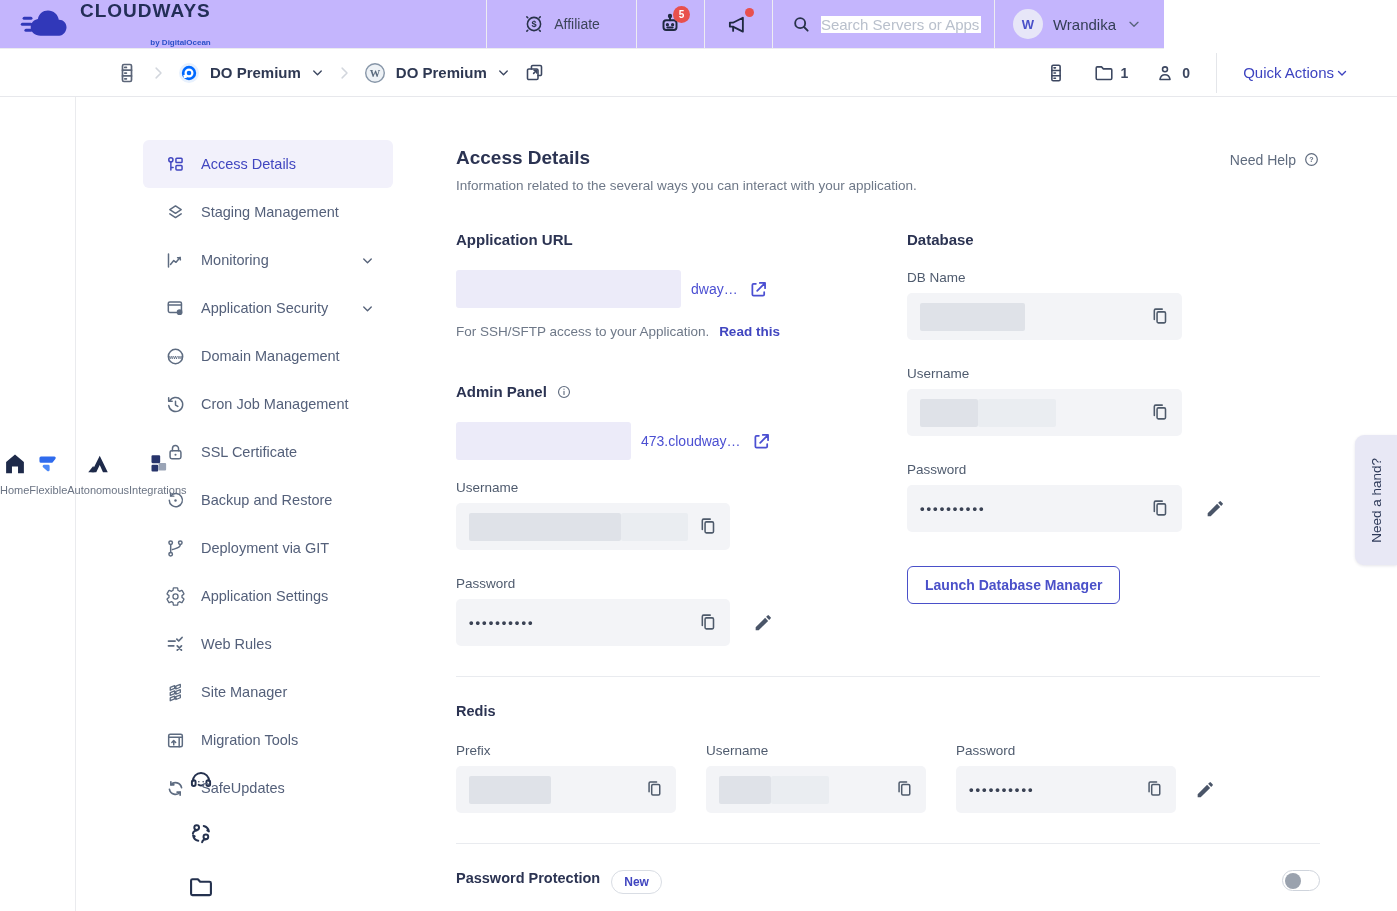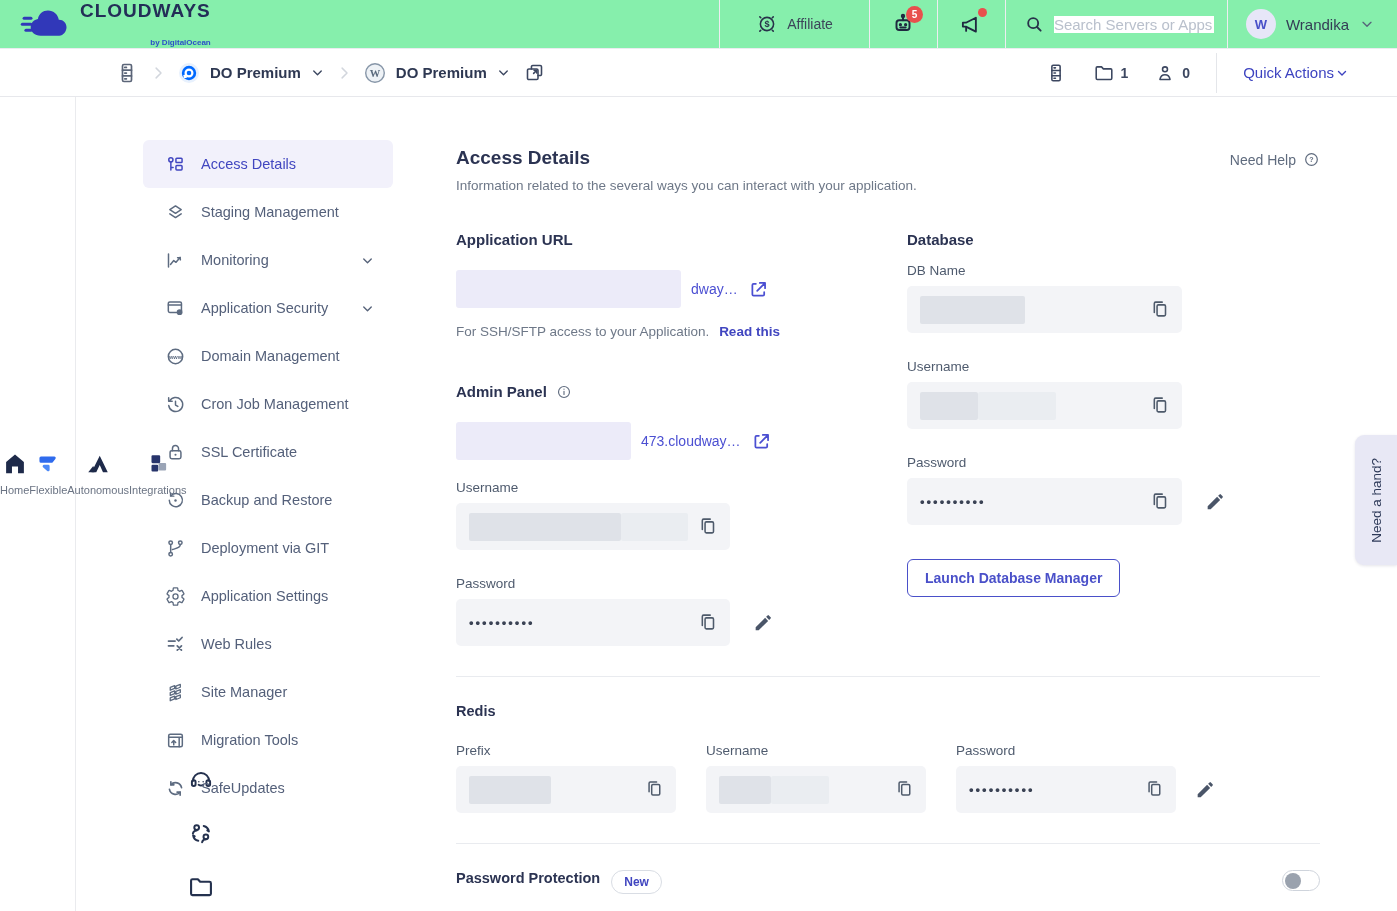--- a/index.html
+++ b/index.html
@@ -2,21 +2,21 @@
 <html><head>
 <meta charset="utf-8">
 <style>
   * { margin:0; padding:0; box-sizing:border-box; }
   html,body { width:1397px; height:911px; overflow:hidden; background:#fff;
     font-family:"Liberation Sans", sans-serif; color:#2d3652; }
   svg { display:block; }
   .stroke { fill:none; stroke:currentColor; stroke-width:1.7; stroke-linecap:round; stroke-linejoin:round; }
 
   
-  .topbar { position:absolute; left:0; top:0; width:1397px; height:49px; background:#86efac;
+  .topbar { position:absolute; left:0; top:0; width:1164px; height:49px; background:#c4b5fd;
     border-bottom:1px solid #ebecf0; display:flex; align-items:center; z-index:5; }
   .logo { display:flex; align-items:center; gap:8px; padding-left:20px; }
   .logo-text { line-height:1; }
   .logo-brand { font-size:19px; font-weight:700; letter-spacing:1px; color:#232e57; }
   .logo-byline { font-size:8px; color:#2b50c8; font-weight:700; text-align:right; margin-top:19px; }
   .top-right { margin-left:auto; display:flex; align-items:stretch; height:100%; }
   .top-cell { display:flex; align-items:center; border-left:1px solid #ededf1; height:100%; }
   .affiliate { gap:9px; padding:0 36px; font-size:14px; color:#3c4559; }
   .iconbtn { position:relative; width:68px; justify-content:center; color:#232e4a; cursor:pointer; }
   .badge { position:absolute; top:6px; right:14px; min-width:17px; height:17px; border-radius:9px;
@@ -560,21 +560,21 @@
           <svg width="22" height="22" viewBox="0 0 24 24">
               <path fill="currentColor" d="M4 16.7V20h3.3L17.6 9.7l-3.3-3.3L4 16.7zM20.3 7a1 1 0 0 0 0-1.4l-1.9-1.9a1 1 0 0 0-1.4 0l-1.6 1.6 3.3 3.3L20.3 7z"></path>
             </svg>
         </span>
       </div>
     </div>
 
     <div>
       <div class="sec-h">Database</div>
 
-      <div class="field-label" style="margin-top:15px;">DB Name</div>
+      <div class="field-label" style="margin-top:22px;">DB Name</div>
       <div class="input-row">
         <div class="input-box w275">
           <span class="blur1" style="width:105px;"></span>
           <span class="copy-btn">
             <svg width="22" height="22" viewBox="0 0 24 24" class="stroke">
               <rect x="8.8" y="7.5" width="9.2" height="12" rx="1.4"></rect>
               <path d="M5.8 15.8V5.9a1.4 1.4 0 0 1 1.4-1.4h7.2"></path>
             </svg>
           </span>
         </div>

